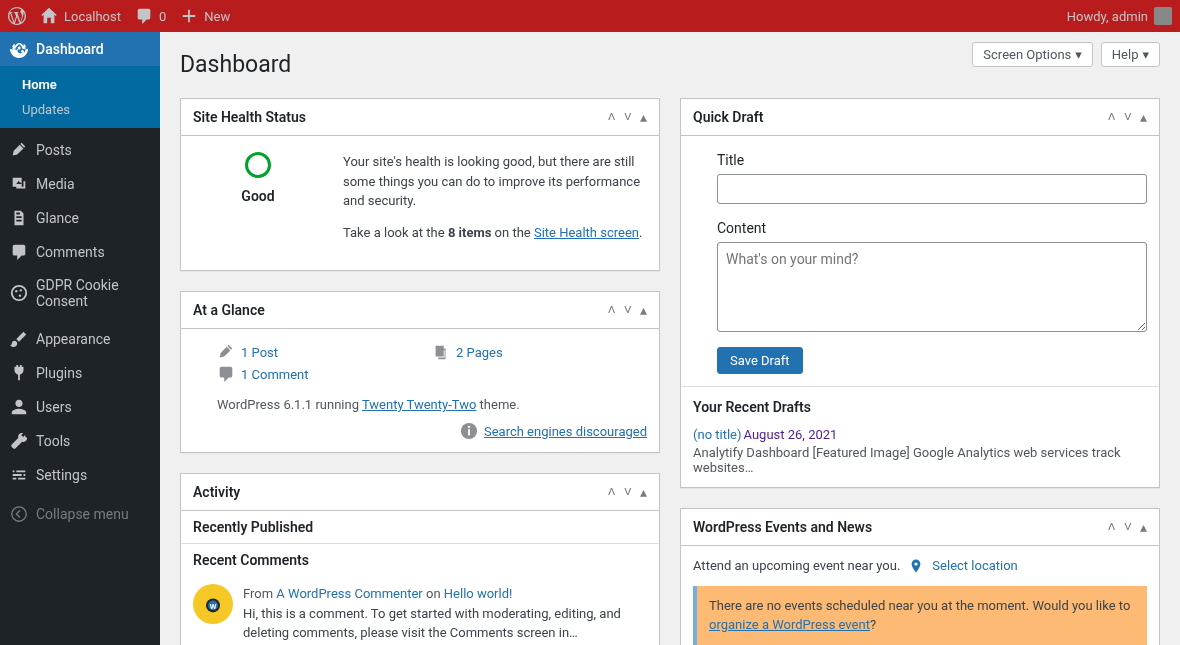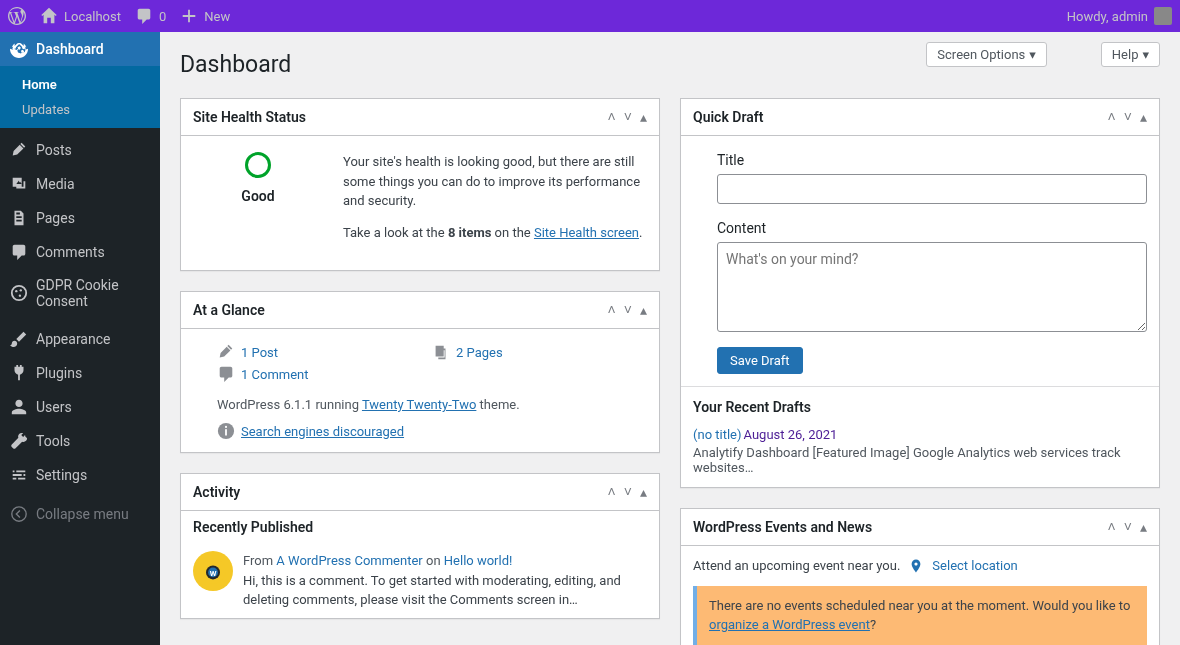--- a/index.html
+++ b/index.html
@@ -1,40 +1,40 @@
 <!DOCTYPE html>
 <html><head>
 <meta charset="utf-8">
 <style>
 * { margin: 0; padding: 0; box-sizing: border-box; font-family: -apple-system, BlinkMacSystemFont, "Segoe UI", Roboto, sans-serif; }
 body { background: #f0f0f1; font-size: 13px; color: #3c434a; }
 a { color: #2271b1; text-decoration: none; cursor: pointer; }
 
-.adminbar { background: #6d28d9; color: #c3c4c7; height: 32px; display: flex; align-items: center; justify-content: space-between; padding: 0 8px; font-size: 13px; }
+.adminbar { background: #b91c1c; color: #c3c4c7; height: 32px; display: flex; align-items: center; justify-content: space-between; padding: 0 8px; font-size: 13px; }
 .adminbar-left, .adminbar-right { display: flex; align-items: center; gap: 14px; }
 .adminbar .ab-item { display: inline-flex; align-items: center; gap: 6px; color: #c3c4c7; cursor: pointer; }
 .adminbar svg { width: 18px; height: 18px; fill: #c3c4c7; }
 .avatar { width: 18px; height: 18px; background: #888; border-radius: 2px; }
 
 .wrap { display: flex; min-height: calc(100vh - 32px); }
 .sidebar { width: 160px; background: #1d2327; color: #c3c4c7; flex-shrink: 0; }
 .sidebar-item { display: flex; align-items: center; gap: 8px; padding: 8px 10px; color: #c3c4c7; cursor: pointer; font-size: 14px; }
 .sidebar-item.current { background: #2271b1; color: #fff; font-weight: 500; position: relative; }
 .sidebar-item.current::after { content: ""; position: absolute; right: -8px; top: 50%; transform: translateY(-50%); border: 8px solid transparent; border-right-color: #f0f0f1; }
 .sidebar-item svg { width: 18px; height: 18px; fill: currentColor; flex-shrink: 0; }
 .sidebar-sub { background: #0369a1; padding: 6px 10px; }
 .sidebar-sub-item { padding: 5px 12px; color: #c3c4c7; cursor: pointer; font-size: 13px; }
 .sidebar-sub-item.current { color: #fff; font-weight: 600; }
 .sidebar-sep { height: 5px; }
 
 .content { flex: 1; padding: 0 20px 40px 20px; }
 .content-header-row { display: flex; justify-content: space-between; align-items: flex-start; padding-top: 10px; }
 .page-title { font-size: 23px; font-weight: 400; color: #1d2327; padding: 9px 0 20px 0; }
 .header-buttons { display: flex; gap: 8px; }
-.header-btn { background: #fff; border: 1px solid #c3c4c7; padding: 4px 10px; font-size: 13px; cursor: pointer; border-radius: 3px; display: inline-flex; align-items: center; gap: 4px; color: #50575e; margin-left: 46px; }
+.header-btn { background: #fff; border: 1px solid #c3c4c7; padding: 4px 10px; font-size: 13px; cursor: pointer; border-radius: 3px; display: inline-flex; align-items: center; gap: 4px; color: #50575e; }
 
 .columns { display: flex; gap: 20px; }
 .col { flex: 1; display: flex; flex-direction: column; gap: 20px; min-width: 0; }
 
 .postbox { background: #fff; border: 1px solid #c3c4c7; box-shadow: 0 1px 1px rgba(0,0,0,.04); }
 .postbox-header { display: flex; justify-content: space-between; align-items: center; border-bottom: 1px solid #c3c4c7; padding: 0 12px; }
 .postbox-header h2 { font-size: 14px; font-weight: 600; padding: 10px 0; color: #1d2327; }
 .postbox-controls { display: flex; gap: 8px; color: #787c82; }
 .postbox-controls span { cursor: pointer; font-size: 14px; }
 .postbox-inside { padding: 12px; margin-left: 24px; }
@@ -42,21 +42,21 @@
 .site-health-body { display: flex; gap: 20px; align-items: flex-start; padding: 16px 12px; }
 .sh-indicator { width: 130px; text-align: center; flex-shrink: 0;}
 .sh-circle { width: 26px; height: 26px; border: 3px solid #00a32a; border-radius: 50%; margin: 0 auto 10px; }
 .sh-label { font-weight: 600; font-size: 14px; color: #1d2327; }
 .sh-text p { margin-bottom: 12px; line-height: 1.5; }
 
 .glance-row { display: flex; padding: 2px 0; }
 .glance-item { flex: 1; display: flex; align-items: center; gap: 6px; }
 .glance-item svg { width: 18px; height: 18px; fill: #8c8f94; }
 .glance-ver { padding: 12px 0 4px; color: #50575e; }
-.glance-se { display: flex; gap: 6px; align-items: center; padding-top: 6px; }
+.glance-se { display: flex; gap: 6px; align-items: center; padding-top: 6px; justify-content: flex-end; }
 .glance-se svg { width: 18px; height: 18px; fill: #8c8f94; }
 
 .activity-section-title { font-weight: 600; padding: 8px 12px; font-size: 14px; color: #1d2327; }
 .activity-row { padding: 4px 12px 10px; color: #646970; }
 .activity-row a { margin-left: 10px; }
 .comments-list { padding: 8px 12px; }
 .comment-item { display: flex; gap: 10px; }
 .comment-avatar { width: 40px; height: 40px; flex-shrink: 0; border-radius: 50%; background: #f5c827; display: flex; align-items: center; justify-content: center; }
 .comment-avatar svg { width: 28px; height: 28px; }
 .comment-body { line-height: 1.5; }
@@ -140,21 +140,21 @@
     <div class="sidebar-item">
         <svg viewBox="0 0 20 20">
           <path d="M3 3h10v10H3V3zm4 12h10V7h-2v6H7v2zm3-9l-3 4h6l-2-2.7-1 1.3L10 6z"></path>
         </svg>
         <span>Media</span>
       </div>
     <div class="sidebar-item">
         <svg viewBox="0 0 20 20">
           <path d="M5 2h7l3 3v13H5V2zm2 2v2h4V4H7zm0 4v2h6V8H7zm0 4v2h6v-2H7z"></path>
         </svg>
-        <span>Pages</span>
+        <span>Glance</span>
       </div>
     <div class="sidebar-item">
         <svg viewBox="0 0 20 20">
           <path d="M5 2h10c1.1 0 2 .9 2 2v8c0 1.1-.9 2-2 2h-2l-5 5v-5H5c-1.1 0-2-.9-2-2V4c0-1.1.9-2 2-2z"></path>
         </svg>
         <span>Comments</span>
       </div>
     <div class="sidebar-item">
         <svg viewBox="0 0 20 20">
           <circle cx="10" cy="10" r="8" fill="none" stroke="currentColor" stroke-width="2"></circle>
@@ -296,20 +296,21 @@
         <div class="postbox">
           <div class="postbox-header">
             <h2>Activity</h2>
             <div class="postbox-controls">
               <span>˄</span>
               <span>˅</span>
               <span>▴</span>
             </div>
           </div>
           <div class="activity-section-title">Recently Published</div>
+          <div class="activity-section-title" style="border-top:1px solid #dcdcde">Recent Comments</div>
           <div class="comments-list">
             <div class="comment-item">
               <div class="comment-avatar">
                 <svg viewBox="0 0 40 40">
                     <circle cx="20" cy="20" r="18" fill="#f5c827"></circle>
                     <circle cx="20" cy="22" r="10" fill="#23282d"></circle>
                     <circle cx="20" cy="22" r="7" fill="#2271b1"></circle>
                     <text x="20" y="27" text-anchor="middle" fill="#fff" font-size="11" font-weight="bold">W</text>
                   </svg>
               </div>

